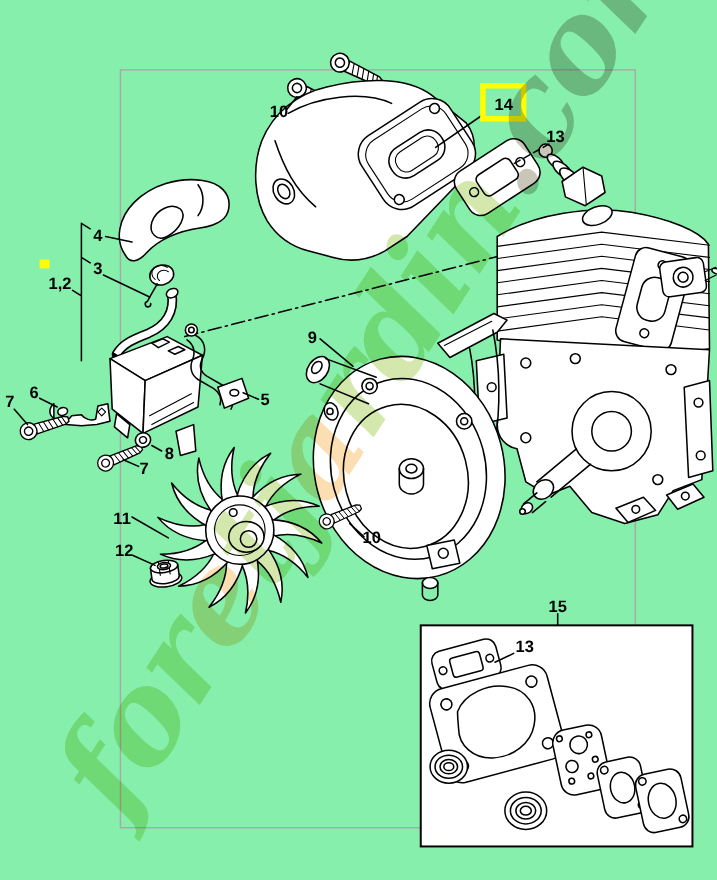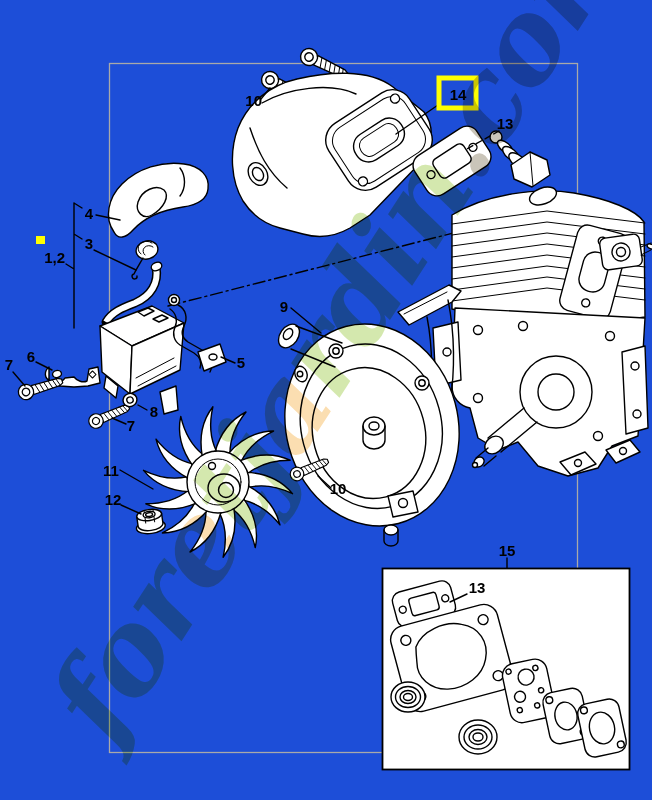--- a/index.html
+++ b/index.html
@@ -1,16 +1,16 @@
 <!DOCTYPE html>
 <html><head>
 <meta charset="utf-8">
 <style>
   html,body{margin:0;padding:0;background:#ffffff;}
-  .stage{position:relative;width:652px;height:800px;background:#1d4ed8;overflow:hidden;
+  .stage{position:relative;width:652px;height:800px;background:#86efac;overflow:hidden;
          font-family:"Liberation Sans",sans-serif;}
   svg{position:absolute;left:0;top:0;}
   .ln{fill:none;stroke:#000;stroke-width:1.4;stroke-linecap:round;stroke-linejoin:round;}
   .thin{stroke-width:1;}
   .fw{fill:#fff;stroke:#000;stroke-width:1.4;stroke-linejoin:round;}
   .frame{fill:none;stroke:#a9a9a9;stroke-width:1.3;}
   .dashdot{stroke-dasharray:12 4 2 4;}
   .dash{stroke-dasharray:6 4;}
   .box15{fill:#fff;stroke:#000;stroke-width:1.8;}
   .part-label{font:bold 15px "Liberation Sans",sans-serif;fill:#000;cursor:pointer;}

